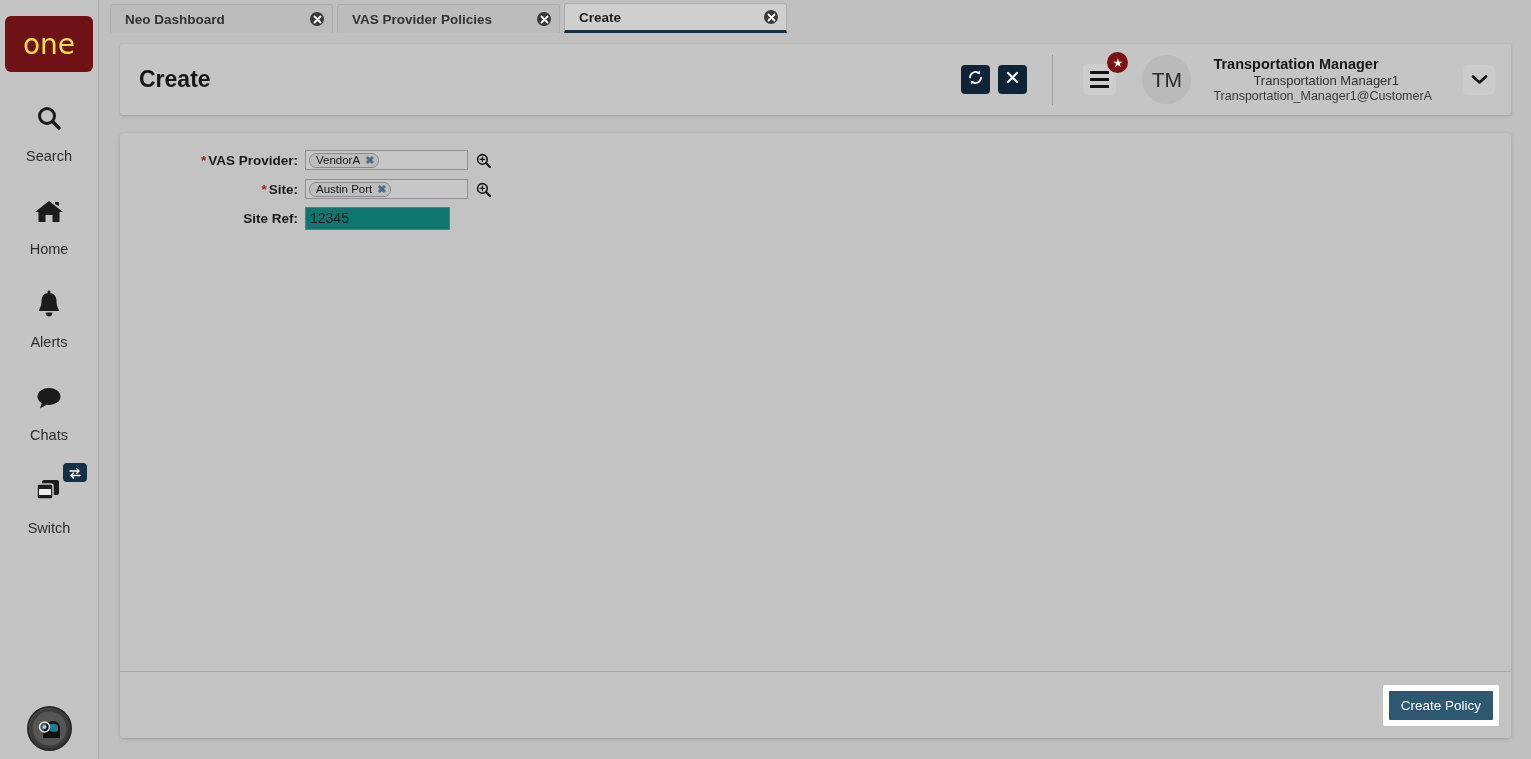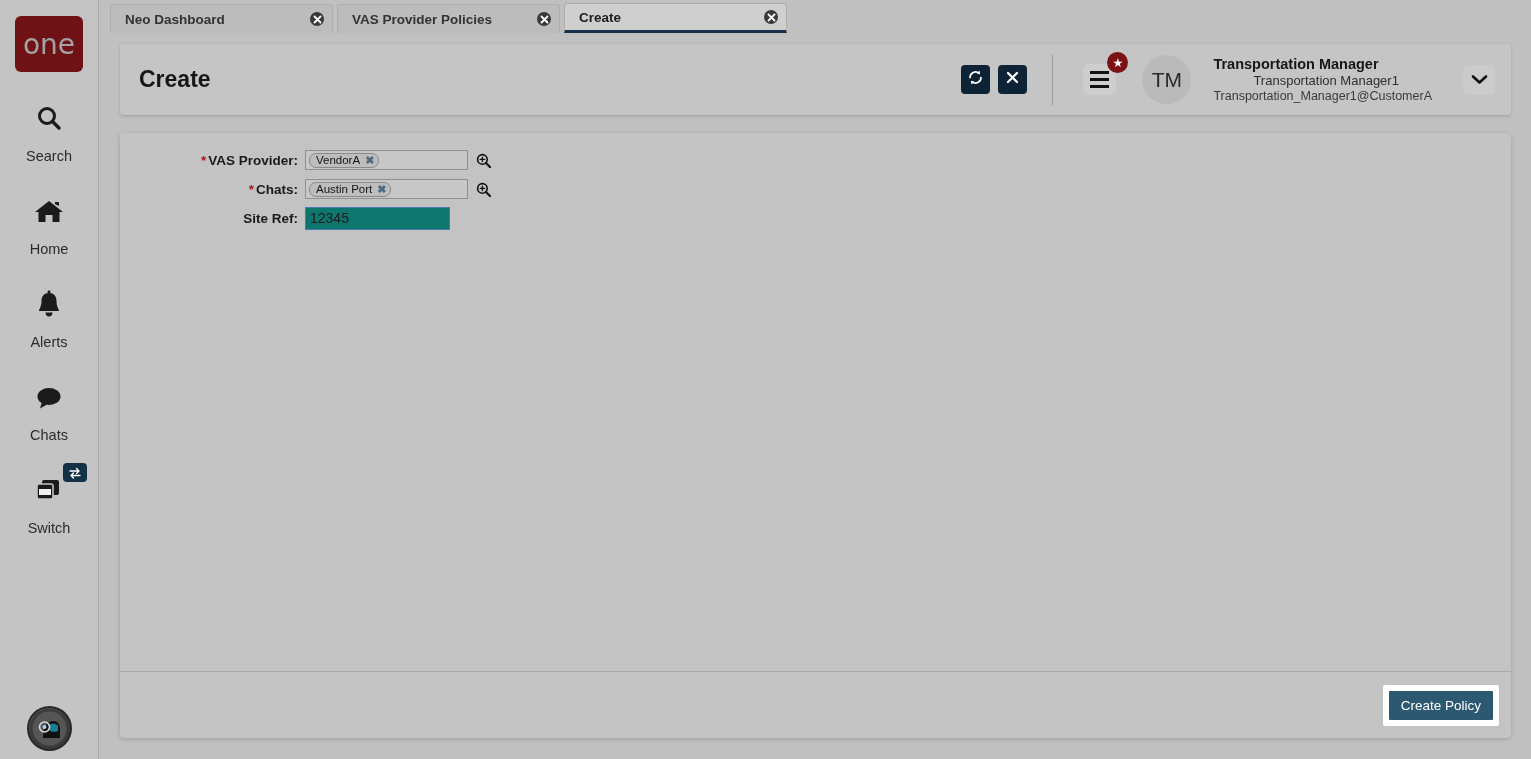--- a/index.html
+++ b/index.html
@@ -28,28 +28,28 @@
     height: 759px;
     background: #c4c4c4;
     border-right: 1px solid #a8a8a8;
     display: flex;
     flex-direction: column;
     align-items: center;
   }
 
   .brand-logo {
     margin-top: 16px;
-    width: 68px;
+    width: 88px;
     height: 56px;
     background: #6e1216;
     border-radius: 6px;
     display: flex;
     align-items: center;
     justify-content: center;
-    color: #a3a3a3;
+    color: #fde047;
     font-size: 28px;
     letter-spacing: 0px;
     font-family: "DejaVu Sans", sans-serif;
   }
 
   .nav-item {
     width: 99px;
     padding-top: 32px;
     display: flex;
     flex-direction: column;
@@ -545,21 +545,21 @@
           <svg width="15" height="15" viewBox="0 0 15 15">
             <circle cx="6.4" cy="6.4" r="4.8" fill="none" stroke="#111" stroke-width="1.6"></circle>
             <line x1="9.9" y1="9.9" x2="14" y2="14" stroke="#111" stroke-width="2.1" stroke-linecap="round"></line>
             <path d="M6.4 4.2 L6.4 8.6 M4.2 6.4 L8.6 6.4" stroke="#111" stroke-width="1.3" stroke-linecap="round"></path>
           </svg>
         </span>
       </div>
 
       <div class="form-row">
         <div class="form-label">
-          <span class="req-star">*</span><span>Chats:</span>
+          <span class="req-star">*</span><span>Site:</span>
         </div>
         <div class="chip-input">
           <span class="chip">
             <span>Austin Port</span>
             <span class="chip-x">✖</span>
           </span>
         </div>
         <span class="lookup-icon">
           <svg width="15" height="15" viewBox="0 0 15 15">
             <circle cx="6.4" cy="6.4" r="4.8" fill="none" stroke="#111" stroke-width="1.6"></circle>

